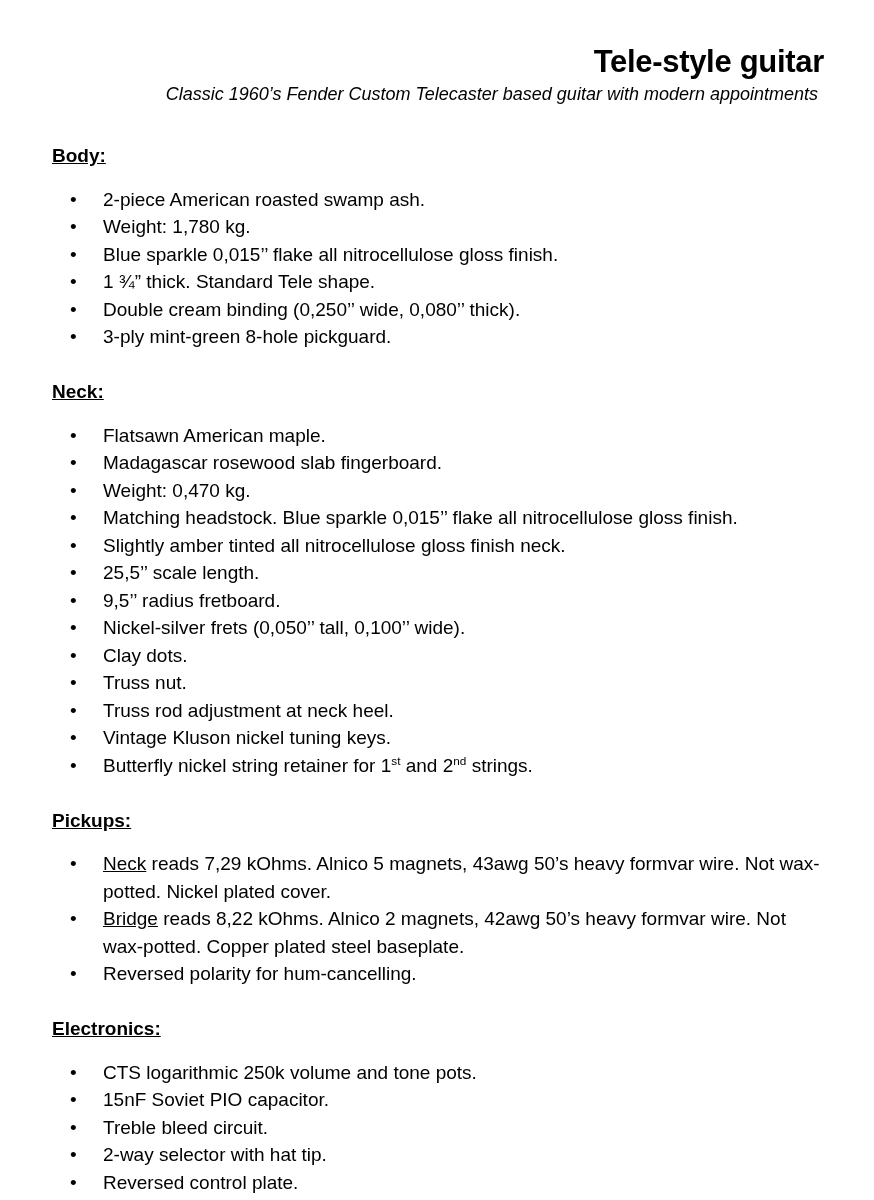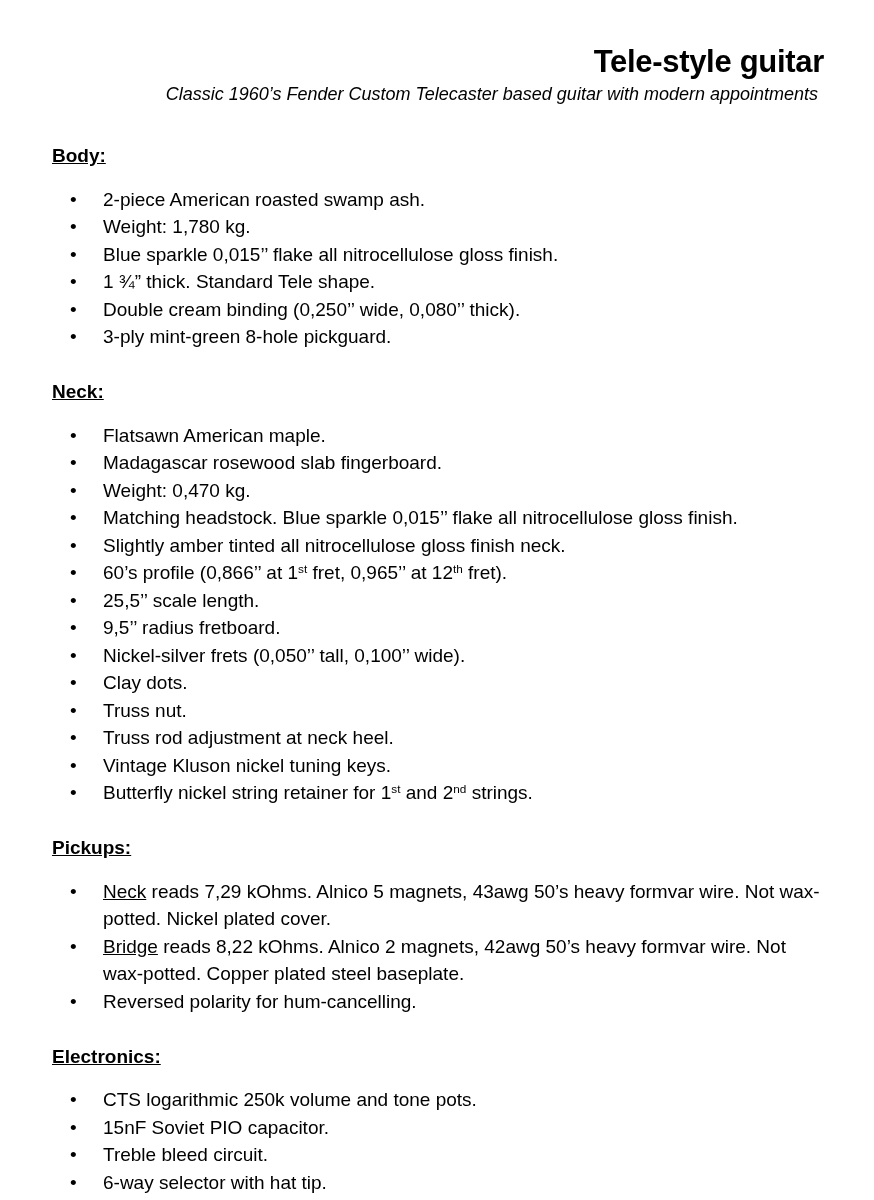--- a/index.html
+++ b/index.html
@@ -85,21 +85,20 @@
         </ul>
       </section>
       <section class="doc-section">
         <h2 class="section-heading">Neck:</h2>
         <ul class="bullets">
           <li>Flatsawn American maple.</li>
           <li>Madagascar rosewood slab fingerboard.</li>
           <li>Weight: 0,470 kg.</li>
           <li>Matching headstock. Blue sparkle 0,015’’ flake all nitrocellulose gloss finish.</li>
           <li>Slightly amber tinted all nitrocellulose gloss finish neck.</li>
-          <li>60’s profile (0,866’’ at 1<sup>st</sup> fret, 0,965’’ at 12<sup>th</sup> fret).</li>
           <li>25,5’’ scale length.</li>
           <li>9,5’’ radius fretboard.</li>
           <li>Nickel-silver frets (0,050’’ tall, 0,100’’ wide).</li>
           <li>Clay dots.</li>
           <li>Truss nut.</li>
           <li>Truss rod adjustment at neck heel.</li>
           <li>Vintage Kluson nickel tuning keys.</li>
           <li>Butterfly nickel string retainer for 1<sup>st</sup> and 2<sup>nd</sup> strings.</li>
         </ul>
       </section>
@@ -110,18 +109,18 @@
           <li><span class="u">Bridge</span> reads 8,22 kOhms. Alnico 2 magnets, 42awg 50’s heavy formvar wire. Not wax-potted. Copper plated steel baseplate.</li>
           <li>Reversed polarity for hum-cancelling.</li>
         </ul>
       </section>
       <section class="doc-section">
         <h2 class="section-heading">Electronics:</h2>
         <ul class="bullets">
           <li>CTS logarithmic 250k volume and tone pots.</li>
           <li>15nF Soviet PIO capacitor.</li>
           <li>Treble bleed circuit.</li>
-          <li>6-way selector with hat tip.</li>
+          <li>2-way selector with hat tip.</li>
           <li>Reversed control plate.</li>
         </ul>
       </section>
     </div>
 </div>
 
 </body></html>

